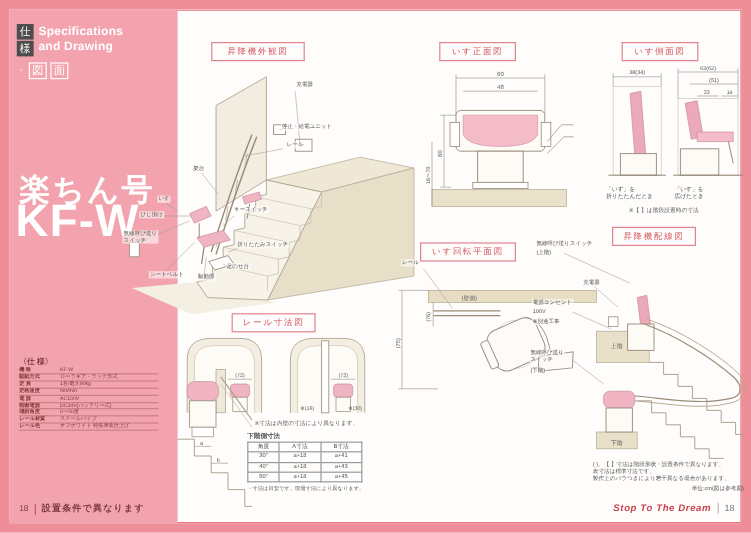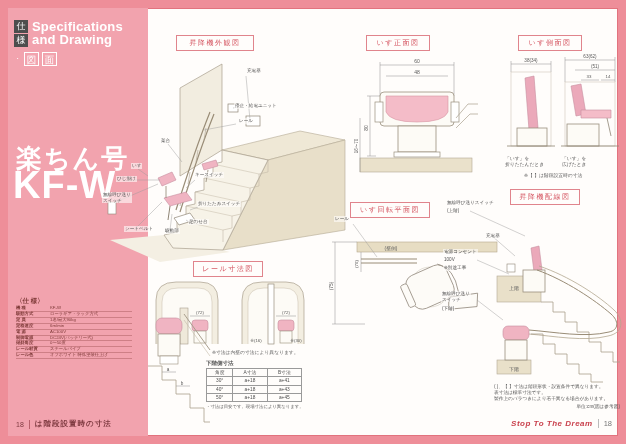--- a/index.html
+++ b/index.html
@@ -5,21 +5,21 @@
   html,body{margin:0;padding:0;background:#ffffff;}
   *{box-sizing:border-box;font-family:"Liberation Sans","DejaVu Sans",sans-serif;}
   .page{position:relative;width:626px;height:444px;background:#ee8e99;overflow:hidden;}
   .content{position:absolute;left:8px;top:8px;right:8px;bottom:8px;background:#fffdfb;
            box-shadow:inset 0 0 0 1px #e2737e;}
   
   .sidebar{position:absolute;left:8px;top:8px;width:140px;height:428px;background:#f2a3ae;}
   .tabrow{position:absolute;left:6px;top:12px;display:flex;gap:4px;}
   .tabchars{display:flex;flex-direction:column;gap:1px;}
   .tabchar{width:14px;height:13px;background:#4d4d4d;color:#fff;font-size:9px;line-height:13px;text-align:center;}
-  .taben{color:#fff;font-size:13px;font-weight:bold;line-height:13px;letter-spacing:.2px;}
+  .taben{color:#fff;font-size:10px;font-weight:bold;line-height:13px;letter-spacing:.2px;}
   .zumenrow{position:absolute;left:6px;top:44px;display:flex;align-items:center;gap:3px;color:#fff;}
   .dot{font-size:7px;}
   .boxchar{width:15px;height:14px;border:1px solid #fff;color:#fff;font-size:9.5px;line-height:13px;text-align:center;}
   .category{position:absolute;left:8px;top:120px;color:#fff;font-size:10.5px;font-weight:bold;letter-spacing:.5px;}
   .product{position:absolute;left:8px;top:133px;color:#fff;font-size:26px;font-weight:bold;letter-spacing:2px;}
   .model{position:absolute;left:5px;top:156px;color:#fff;font-size:38px;font-weight:bold;letter-spacing:1px;}
   .spec-title{position:absolute;left:8px;top:289px;color:#7e3a38;font-size:6.5px;font-weight:bold;}
   .spec-table{position:absolute;left:8px;top:298px;width:116px;border-collapse:collapse;}
   .spec-table td{font-size:4.3px;line-height:4.4px;color:#7e3a38;border-bottom:.5px solid rgba(140,60,60,.35);
                  padding:0 0 .5px 0;vertical-align:bottom;}
@@ -370,20 +370,20 @@
   <div class="wnotes">
     <div>( )、【 】寸法は階段形状・設置条件で異なります。</div>
     <div>表寸法は標準寸法です。</div>
     <div>製作上のバラつきにより若干異なる場合があります。</div>
     <div class="wunit">単位:cm(図は参考図)</div>
   </div>
 
   <div class="footer-left">
     <span class="pg">18</span>
     <span class="vbar"></span>
-    <span class="txt">は階段設置時の寸法</span>
+    <span class="txt">設置条件で異なります</span>
   </div>
   <div class="footer-right">
     <span class="slogan">Stop To The Dream</span>
     <span class="vbar" style="background:#bbb"></span>
     <span class="pg">18</span>
   </div>
 </div>
 
 </body></html>

